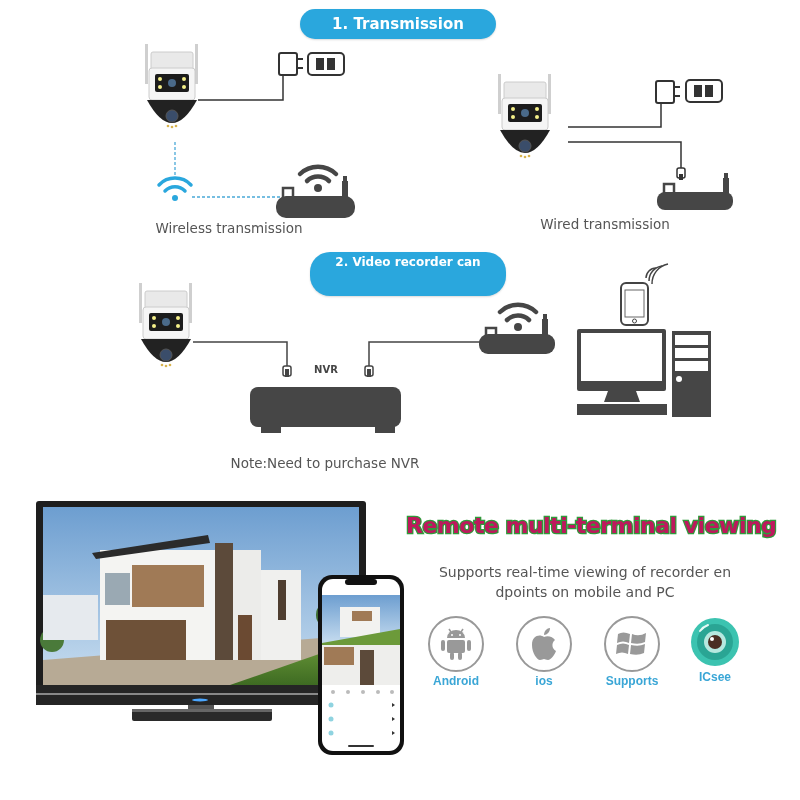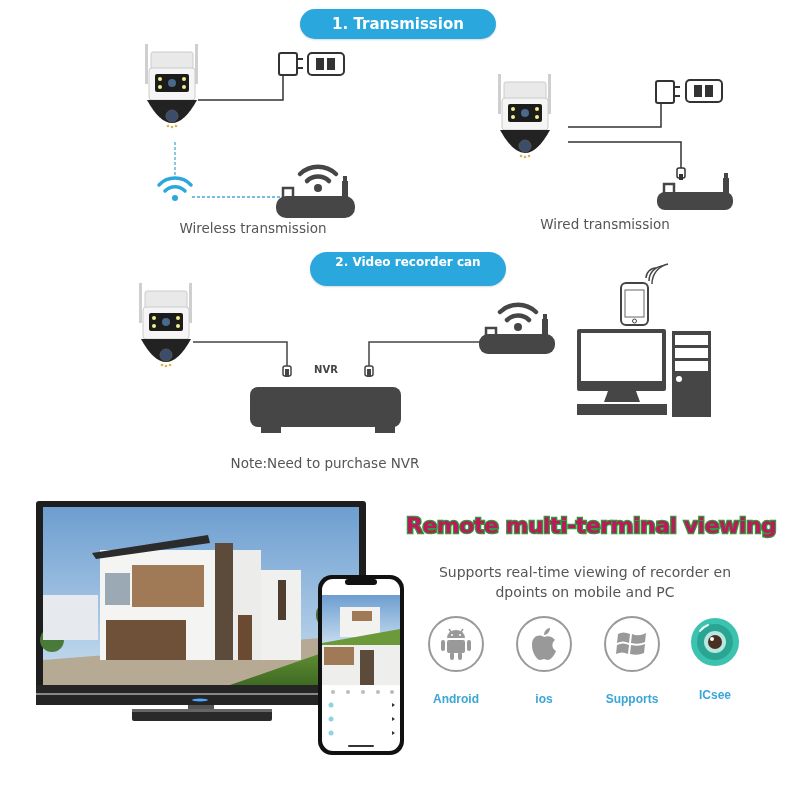--- a/index.html
+++ b/index.html
@@ -5,21 +5,21 @@
   html,body{margin:0;padding:0;background:#fff;}
   body{width:800px;height:800px;position:relative;overflow:hidden;font-family:"DejaVu Sans","Liberation Sans",sans-serif;}
   .abs{position:absolute;}
   .pill{position:absolute;background:#2aa7dd;color:#fff;font-weight:bold;text-align:center;border-radius:20px;box-shadow:0 1px 2px rgba(0,0,0,0.15);}
   .caption{position:absolute;color:#555;font-size:13.5px;text-align:center;white-space:nowrap;}
   .green-title{position:absolute;font-family:"DejaVu Sans",sans-serif;font-weight:bold;font-size:22px;color:#be185d;letter-spacing:-0.5px;
     -webkit-text-stroke:2.5px #2f9a3a;paint-order:stroke fill;white-space:nowrap;}
   .desc{position:absolute;color:#555;font-size:14px;text-align:center;line-height:20px;}
   .os{position:absolute;width:60px;text-align:center;}
   .os .circle{width:52px;height:52px;margin:0 auto;border:2px solid #999;border-radius:50%;display:flex;align-items:center;justify-content:center;background:#fff;}
-  .os .lbl{color:#3aa6d6;font-weight:bold;font-size:12px;margin-top:20px;font-family:"Liberation Sans",sans-serif;}
+  .os .lbl{color:#3aa6d6;font-weight:bold;font-size:12px;margin-top:2px;font-family:"Liberation Sans",sans-serif;}
 </style>
 </head>
 <body>
 
 <div class="pill" style="left:300px;top:9px;width:196px;height:30px;line-height:30px;font-size:15px;">
   <span>1. Transmission method</span>
 </div>
 
 <svg class="abs" style="left:0;top:0" width="800" height="480">
 
@@ -163,24 +163,24 @@
     <path d="M608 391 L636 391 L640 402 L604 402 Z" fill="#464646"></path>
     <rect x="577" y="404" width="90" height="11" fill="#464646"></rect>
     <rect x="672" y="331" width="39" height="86" fill="#464646"></rect>
     <rect x="675" y="335" width="33" height="10" fill="#fff"></rect>
     <rect x="675" y="348" width="33" height="10" fill="#fff"></rect>
     <rect x="675" y="361" width="33" height="10" fill="#fff"></rect>
     <circle cx="679" cy="379" r="3" fill="#fff"></circle>
   </g>
 </svg>
 
-<div class="caption" style="left:168px;top:220px;width:170px;">Wireless transmission</div>
+<div class="caption" style="left:144px;top:220px;width:170px;">Wireless transmission</div>
 <div class="caption" style="left:520px;top:216px;width:170px;">Wired transmission</div>
 
-<div class="pill" style="left:310px;top:252px;width:196px;height:34px;font-size:12px;line-height:15px;padding-top:3px;box-sizing:border-box;">
+<div class="pill" style="left:310px;top:252px;width:196px;height:44px;font-size:12px;line-height:15px;padding-top:3px;box-sizing:border-box;">
   <div>2. Video recorder can</div>
 </div>
 <div class="abs" style="left:306px;top:364px;width:40px;text-align:center;font-weight:bold;color:#444;font-size:10px;">NVR</div>
 <div class="caption" style="left:225px;top:455px;width:200px;">Note:Need to purchase NVR</div>
 
 <svg class="abs" style="left:30px;top:495px" width="380" height="265">
   <defs>
     <linearGradient id="sky" x1="0" y1="0" x2="0" y2="1">
       <stop offset="0" stop-color="#6d9ed0"></stop>
       <stop offset="1" stop-color="#c9def0"></stop>

